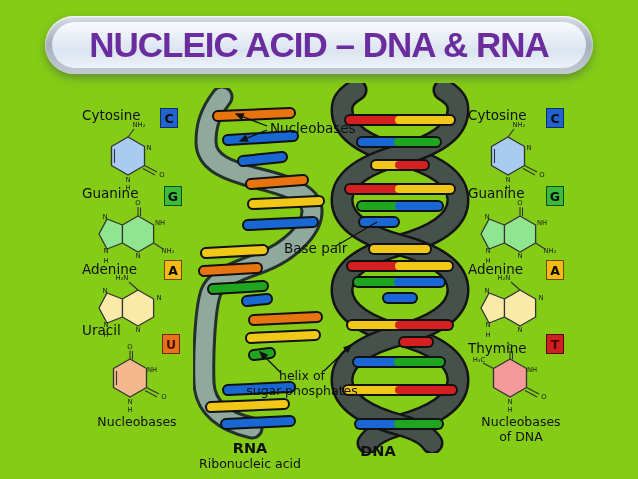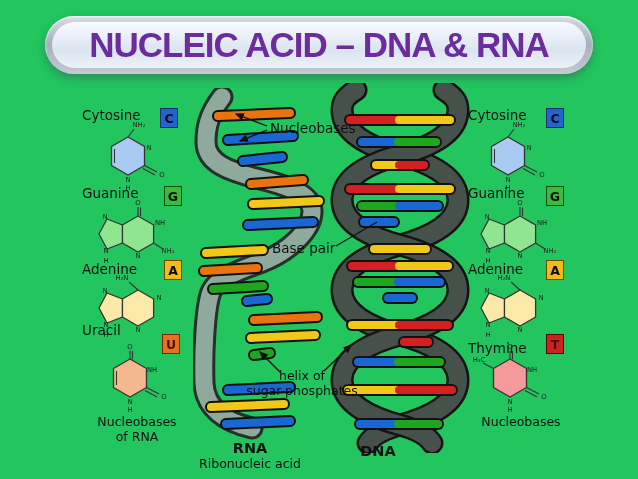--- a/index.html
+++ b/index.html
@@ -1,16 +1,16 @@
 <!DOCTYPE html>
 <html><head>
 <meta charset="utf-8">
 <style>
   html,body{margin:0;padding:0;background:#fff;}
-  .stage{position:relative;width:638px;height:479px;background:#22c55e;overflow:hidden;
+  .stage{position:relative;width:638px;height:479px;background:#84cc16;overflow:hidden;
          font-family:"DejaVu Sans",sans-serif;color:#111;}
   
   .banner{position:absolute;left:45px;top:16px;width:548px;height:58px;border-radius:29px;
           background:linear-gradient(180deg,#d7dde5,#a6afbc 48%,#c3cad4);
           box-shadow:0 4px 8px rgba(60,70,90,.45), inset 0 1px 2px #fff;
           display:flex;align-items:center;justify-content:center;}
   .banner-inner{width:534px;height:46px;border-radius:23px;
           background:linear-gradient(180deg,#f8fbfe,#dbe4ef 62%,#edf2f8);
           display:flex;align-items:center;justify-content:center;}
   .banner-title{margin:0;font-size:35px;font-weight:bold;color:#6B2D9E;letter-spacing:-1px;
@@ -109,21 +109,20 @@
     <line x1="55" y1="48.5" x2="67" y2="55"></line>
     <text x="40" y="7">O</text>
     <text x="62" y="30">NH</text>
     <text x="74" y="57">O</text>
     <text x="40" y="62">N</text>
     <text x="40" y="70">H</text>
   </svg>
 
   <div class="lbl ctr small" style="left:77px;top:414px;width:120px">
     <div>Nucleobases</div>
-    <div>of RNA</div>
   </div>
 
   <div class="lbl" style="left:468px;top:107px">Cytosine</div>
   <span class="sym box-c" style="left:546px;top:108px">C</span>
 
   <svg class="mol" style="left:468px;top:120px" width="86" height="72" viewBox="0 0 86 72">
     <polygon points="40,17 56.5,26.5 56.5,45.5 40,55 23.5,45.5 23.5,26.5" fill="#A9CBF2"></polygon>
     <line x1="26.5" y1="29" x2="26.5" y2="43"></line>
     <line x1="40" y1="17" x2="46" y2="9"></line>
     <line x1="56.5" y1="45.5" x2="69" y2="52"></line>
@@ -181,20 +180,21 @@
     <text x="40" y="7">O</text>
     <text x="9" y="20">H₃C</text>
     <text x="62" y="30">NH</text>
     <text x="74" y="57">O</text>
     <text x="40" y="62">N</text>
     <text x="40" y="70">H</text>
   </svg>
 
   <div class="lbl ctr small" style="left:461px;top:414px;width:120px">
     <div>Nucleobases</div>
+    <div>of DNA</div>
   </div>
 
   <svg class="helix" style="left:193px;top:88px" width="144" height="352" viewBox="0 0 144 352">
     <g>
       <path d="M29,9 C16,26 13,39 13,54 C13,75 36,83 63,90 C92,97 118,105 119,122 C120,142 95,164 69,174 C48,182 21,190 17,207 C12,224 10,268 11,295 C12,320 32,334 59,340" fill="none" stroke="#24302a" stroke-width="23" stroke-linecap="round"></path>
       <path d="M29,9 C16,26 13,39 13,54 C13,75 36,83 63,90 C92,97 118,105 119,122 C120,142 95,164 69,174 C48,182 21,190 17,207 C12,224 10,268 11,295 C12,320 32,334 59,340" fill="none" stroke="#8FA99C" stroke-width="17" stroke-linecap="round"></path>
     </g>
     <g stroke-linecap="round">
       <g>
           <line x1="25" y1="28" x2="97" y2="25" stroke="#111" stroke-width="12"></line>
@@ -354,21 +354,21 @@
       </marker>
     </defs>
     <path d="M267,126 L236,114" stroke="#111" stroke-width="1.3" fill="none" marker-end="url(#ah)"></path>
     <path d="M267,130 L240,141" stroke="#111" stroke-width="1.3" fill="none" marker-end="url(#ah)"></path>
     <path d="M336,246 L377,222" stroke="#111" stroke-width="1.2" fill="none"></path>
     <path d="M281,373 L260,352" stroke="#111" stroke-width="1.3" fill="none" marker-end="url(#ah)"></path>
     <path d="M324,371 L351,345" stroke="#111" stroke-width="1.3" fill="none" marker-end="url(#ah)"></path>
   </svg>
 
   <div class="lbl" style="left:270px;top:120px">Nucleobases</div>
-  <div class="lbl" style="left:272px;top:240px">Base pair</div>
+  <div class="lbl" style="left:284px;top:240px">Base pair</div>
   <div class="lbl ctr bold" style="left:192px;top:440px;width:116px;font-size:14.5px">RNA</div>
 
   <div class="lbl ctr small" style="left:240px;top:368px;width:124px">
     <div>helix of</div>
     <div>sugar-phosphates</div>
   </div>
   <div class="lbl ctr small" style="left:182px;top:456px;width:136px">Ribonucleic acid</div>
   <div class="lbl ctr bold" style="left:320px;top:443px;width:116px;font-size:14.5px">DNA</div>
 
 </div>

